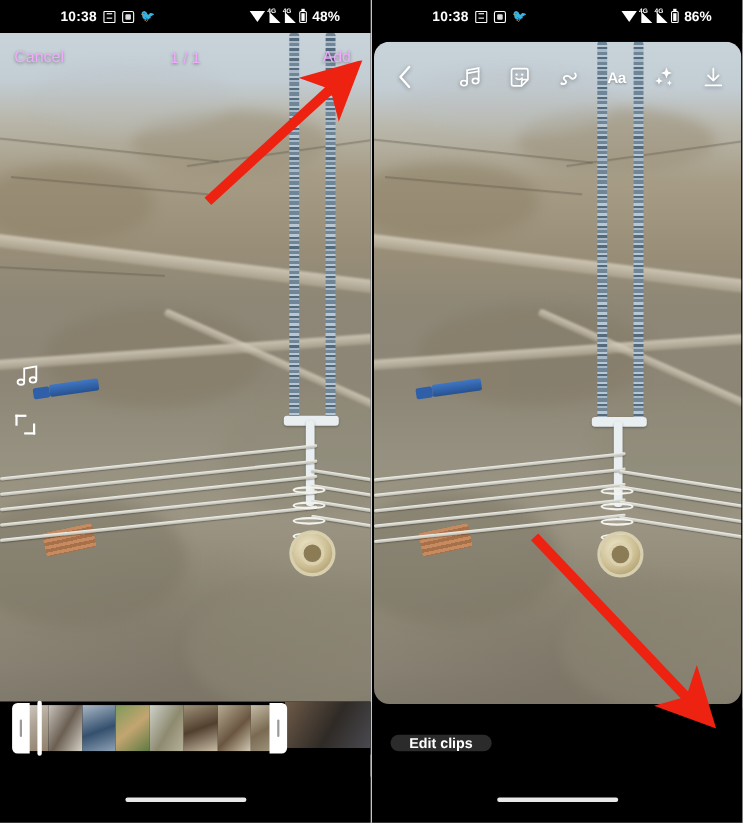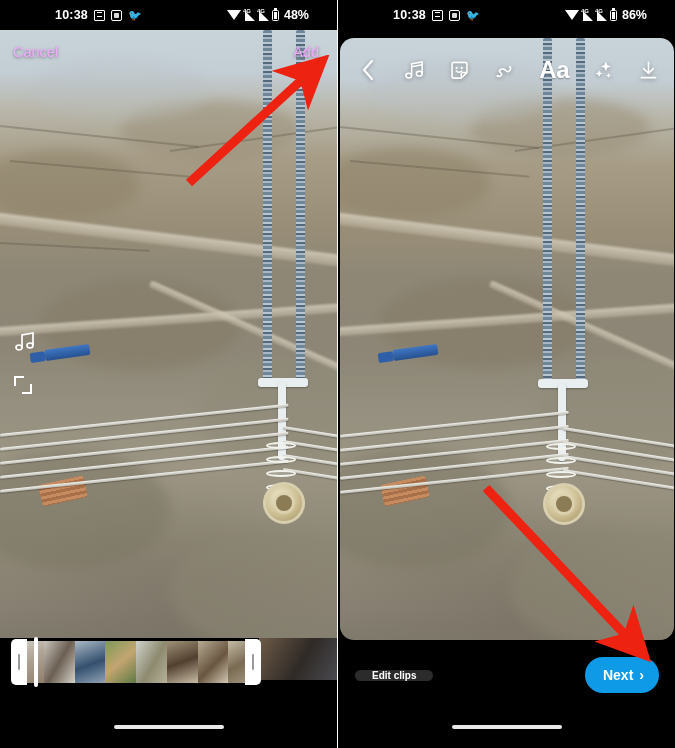--- a/index.html
+++ b/index.html
@@ -177,21 +177,21 @@
   
   .rtoolbar{
     position:absolute; top:48px; left:0; right:0; height:44px; z-index:25;
     display:flex; align-items:center; color:#fff;
   }
   .rtoolbar .tb-back{ margin-left:22px; }
   .rtoolbar .tools{
     margin-left:auto; margin-right:16px; display:flex; align-items:center; gap:24px;
   }
   .tb-ic{ display:flex; align-items:center; justify-content:center; filter:drop-shadow(0 1px 2px rgba(0,0,0,.35)); }
-  .aa{ font-size:24px; font-weight:bold; color:#fff; letter-spacing:-.5px;
+  .aa{ font-size:14px; font-weight:bold; color:#fff; letter-spacing:-.5px;
        text-shadow:0 1px 2px rgba(0,0,0,.35); }
 
   
   .filmwrap{
     position:absolute; left:0; right:0; top:638px; height:48px; z-index:20;
     background:#000; display:flex; align-items:center;
   }
   .filmstrip{
     position:relative; margin-left:13px; height:42px; width:246px;
     display:flex; border-radius:5px; overflow:visible;
@@ -215,21 +215,21 @@
     position:absolute; left:259px; top:0; width:78px; height:42px; overflow:hidden;
   }
 
   
   .rbottom{
     position:absolute; left:0; right:0; top:644px; height:62px; z-index:25;
     display:flex; align-items:center; background:#000;
   }
   .editclips{
     margin-left:17px; background:#2b2b2b; color:#fff; border:none;
-    border-radius:19px; padding:0 17px; font-size:10px; font-weight:bold;
+    border-radius:19px; padding:0 17px; font-size:13px; font-weight:bold;
     font-family:"Liberation Sans", sans-serif; cursor:pointer;
   }
   .nextbtn{
     margin-left:auto; margin-right:16px; background:#0f9ae8; color:#fff; border:none;
     border-radius:20px; padding:10px 15px 10px 18px; font-size:14px; font-weight:bold;
     display:flex; align-items:center; gap:6px; cursor:pointer;
     font-family:"Liberation Sans", sans-serif;
   }
 
   
@@ -313,20 +313,21 @@
 
         <div class="roller" style="left:266px;top:412px;"></div>
         <div class="roller" style="left:266px;top:426px;"></div>
         <div class="roller" style="left:266px;top:440px;"></div>
         <div class="roller" style="left:266px;top:454px;"></div>
         <div class="pulley" style="left:263px;top:452px;width:42px;height:42px;"></div>
       </div>
 
       <div class="lheader">
         <span class="cancel">Cancel</span>
+        <span class="count">1 / 1</span>
         <span class="add">Add</span>
       </div>
 
       <div class="lefticons">
         <span class="glyph">
           <svg class="music-note" viewBox="0 0 22 20" fill="none" stroke="#fff" stroke-width="1.7">
             <path d="M8 15V3l11-2v12" stroke-linecap="round"></path>
             <ellipse cx="5" cy="15.4" rx="3" ry="2.4"></ellipse>
             <ellipse cx="16" cy="13.4" rx="3" ry="2.4"></ellipse>
           </svg>
@@ -484,24 +485,20 @@
             <path d="M11 2.5v11"></path>
               <path d="M6 9l5 5 5-5"></path>
               <path d="M3.5 18.5h15"></path>
           </svg>
         </span>
       </div>
     </div>
 
     <div class="rbottom">
       <button class="editclips">Edit clips</button>
-      <button class="nextbtn">
-        <span>Next</span>
-        <span>›</span>
-      </button>
     </div>
 
     <div class="navbar">
       <div class="navpill"></div>
     </div>
 
     <svg class="arrow" style="left:140px;top:480px;" width="185" height="185" viewBox="0 0 185 185">
       <defs>
         <marker id="ah2" markerWidth="6" markerHeight="6" refX="2.6" refY="3" orient="auto" markerUnits="strokeWidth">
           <path d="M0,0 L6,3 L0,6 L1.6,3 Z" fill="#ee2211"></path>

